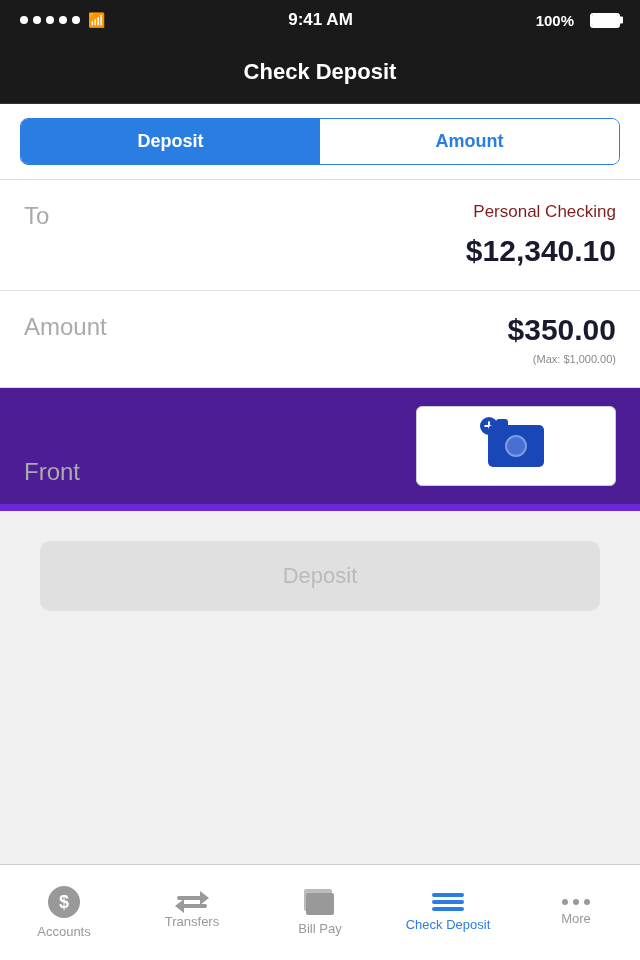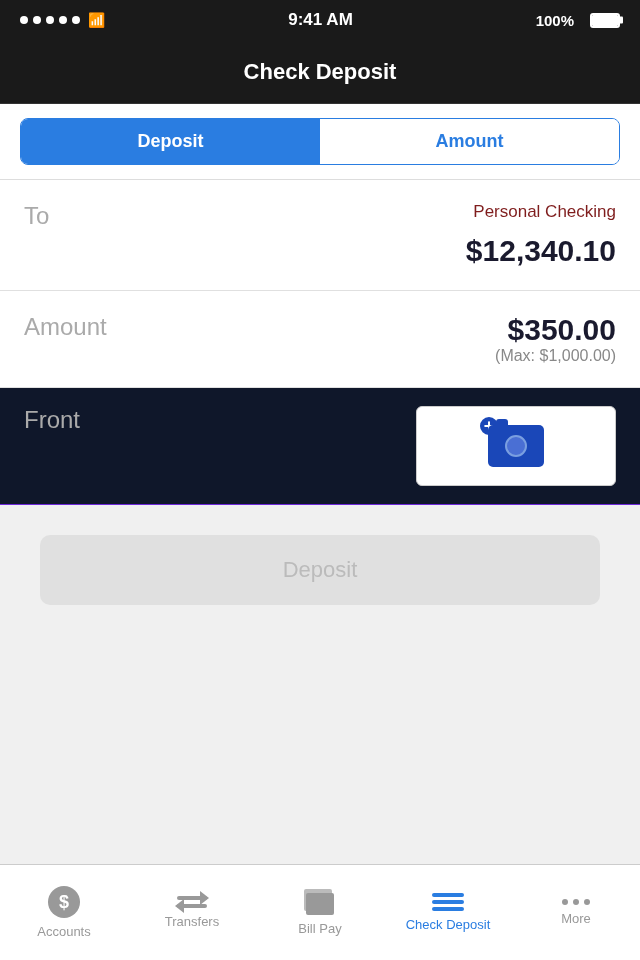--- a/index.html
+++ b/index.html
@@ -125,32 +125,32 @@
       font-size: 30px;
       font-weight: 700;
     }
     .amount-value {
       color: #1a1a2e;
       font-size: 30px;
       font-weight: 700;
     }
     .amount-max {
       color: #888;
-      font-size: 16px;
-      margin-top: 0;
+      font-size: 11px;
+      margin-top: 6px;
     }
 
     
     .front-row {
       display: flex;
-      align-items: flex-start;
+      align-items: flex-end;
       justify-content: space-between;
       padding: 18px 24px;
-      background: #0f172a;
-      border-bottom: 1px solid #6d28d9;
+      background: #4c1d95;
+      border-bottom: 7px solid #6d28d9;
     }
     .camera-btn {
       width: 200px;
       height: 80px;
       border: 1.5px solid #ccc;
       border-radius: 6px;
       background: white;
       display: flex;
       align-items: center;
       justify-content: center;

